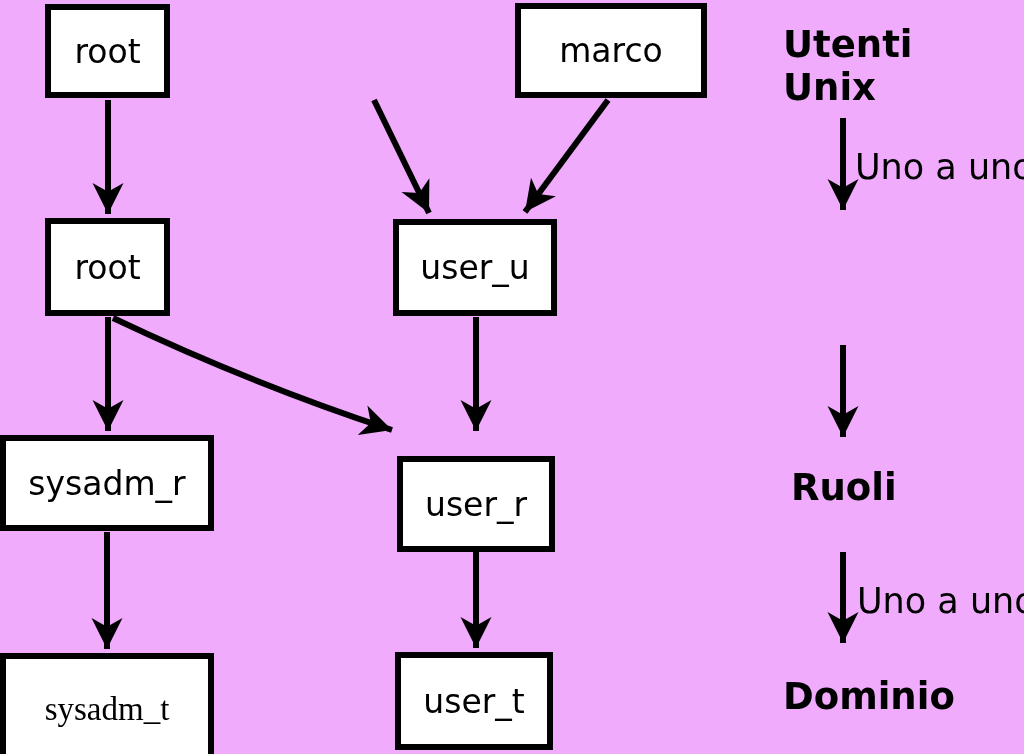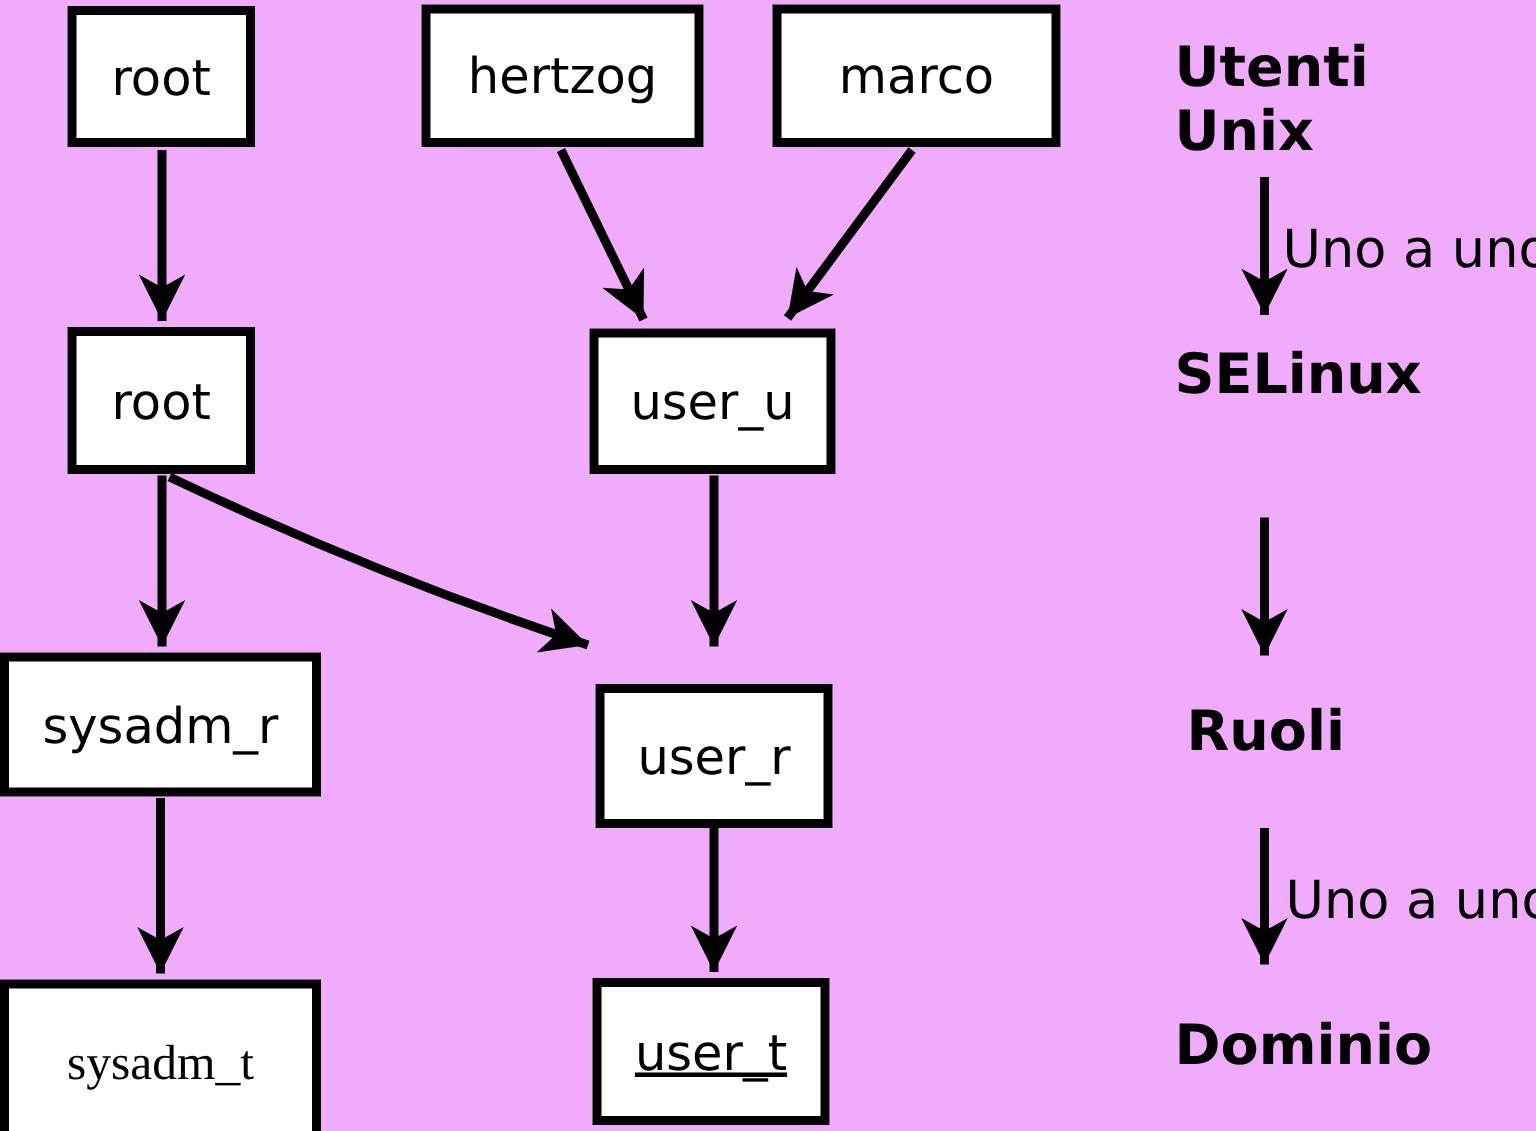--- a/index.html
+++ b/index.html
@@ -65,41 +65,39 @@
     <line x1="476" y1="317" x2="476" y2="431" stroke="#000000" stroke-width="6" marker-end="url(#arrowhead)"></line>
     <line x1="107" y1="532" x2="107" y2="649" stroke="#000000" stroke-width="6" marker-end="url(#arrowhead)"></line>
     <line x1="476" y1="532" x2="476" y2="648" stroke="#000000" stroke-width="6" marker-end="url(#arrowhead)"></line>
 
     <line x1="843" y1="118" x2="843" y2="210" stroke="#000000" stroke-width="6" marker-end="url(#arrowhead)"></line>
     <line x1="843" y1="345" x2="843" y2="437" stroke="#000000" stroke-width="6" marker-end="url(#arrowhead)"></line>
     <line x1="843" y1="552" x2="843" y2="643" stroke="#000000" stroke-width="6" marker-end="url(#arrowhead)"></line>
   </svg>
 
   <div class="node" style="left:45px; top:4px; width:125px; height:94px;">root</div>
-  <div class="node" style="left:281px; top:3px; width:188px; height:95px;">hertzog</div>
   <div class="node" style="left:515px; top:3px; width:192px; height:95px;">marco</div>
 
   <div class="node" style="left:45px; top:218px; width:125px; height:98px;">root</div>
   <div class="node" style="left:393px; top:219px; width:164px; height:97px;">user_u</div>
 
   <div class="node" style="left:0px; top:435px; width:214px; height:96px;">sysadm_r</div>
   <div class="node" style="left:397px; top:435px; width:158px; height:96px;margin-top:21px;">user_r</div>
 
   <div class="node" style="left:0px; top:653px; width:214px; height:113px;font-family:Liberation Serif, serif;">sysadm_t</div>
-  <div class="node" style="left:395px; top:652px; width:158px; height:98px;text-decoration:underline;">user_t</div>
+  <div class="node" style="left:395px; top:652px; width:158px; height:98px;">user_t</div>
 
   <div class="legend-title" style="left:783px; top:23px;">
     <span>Utenti</span>
     <span>Unix</span>
   </div>
 
   <div class="rel-label" style="left:855px; top:147px;">Uno a uno</div>
 
   <div class="legend-title" style="left:783px; top:228px;">
-    <span>SELinux</span>
   </div>
 
 
   <div class="legend-title" style="left:791px; top:466px;">Ruoli</div>
 
   <div class="rel-label" style="left:857px; top:581px;">Uno a uno</div>
 
   <div class="legend-title" style="left:783px; top:675px;text-align:center;">Dominio</div>
 
 </div>

